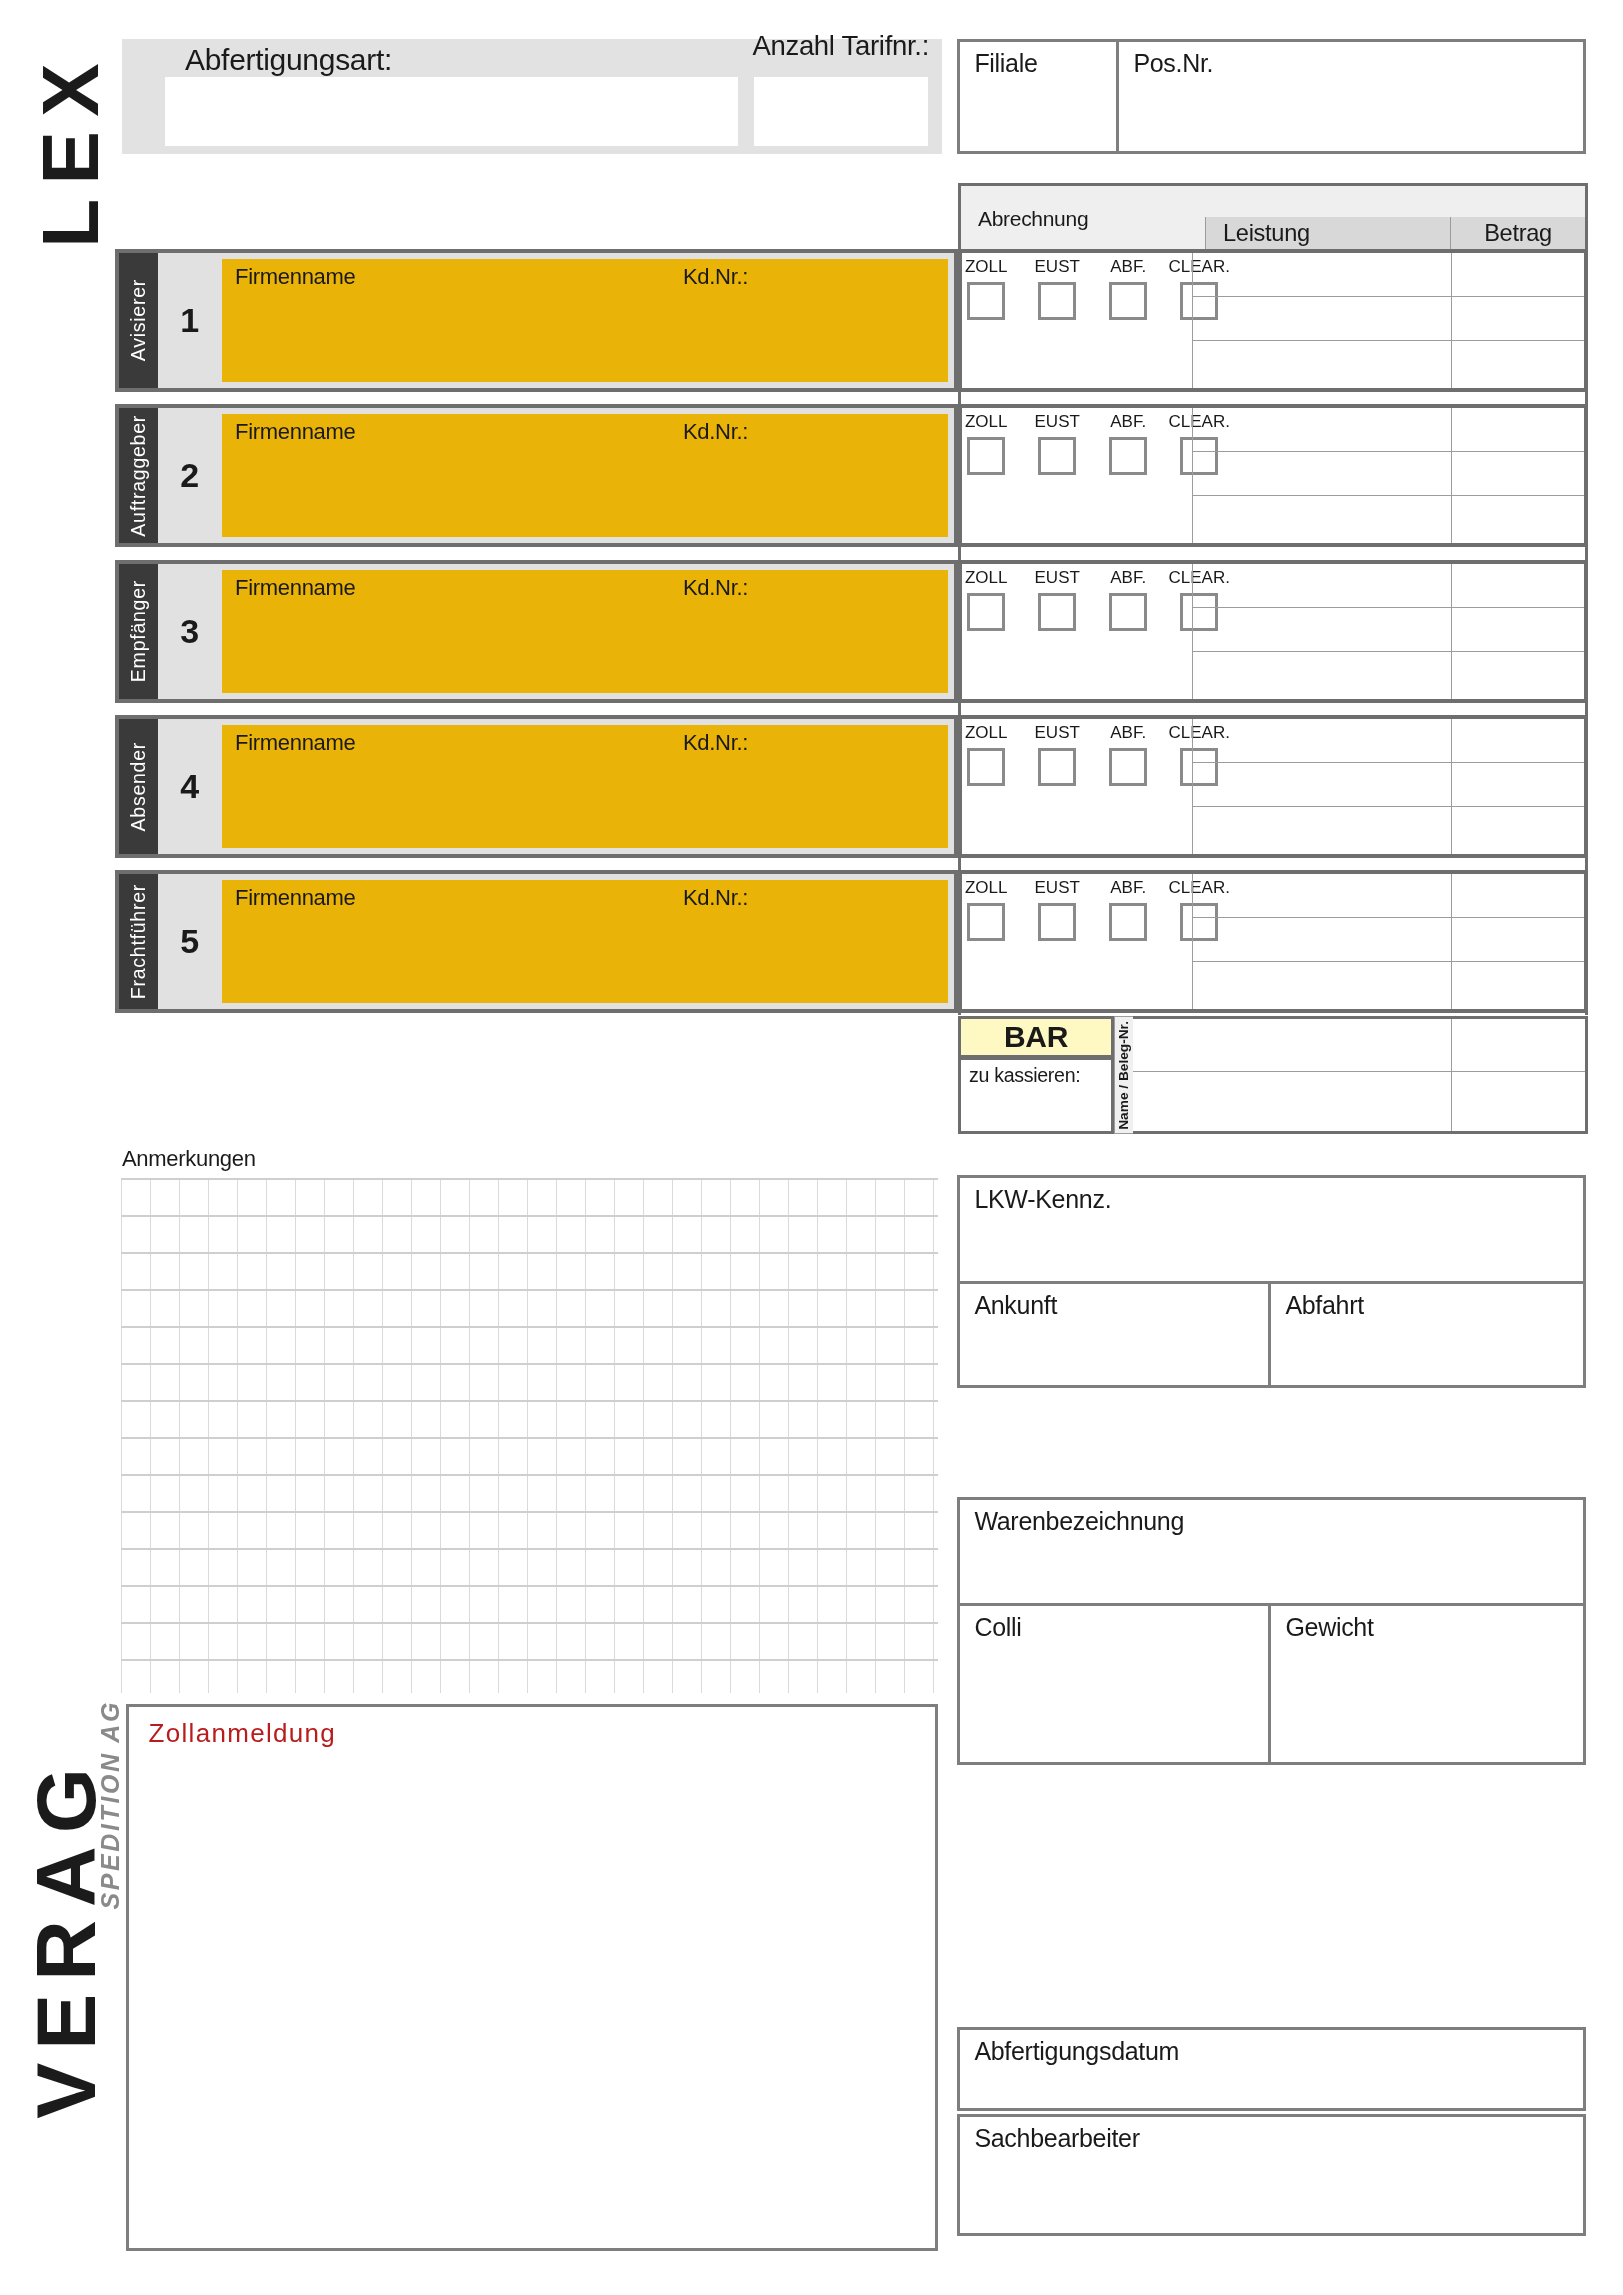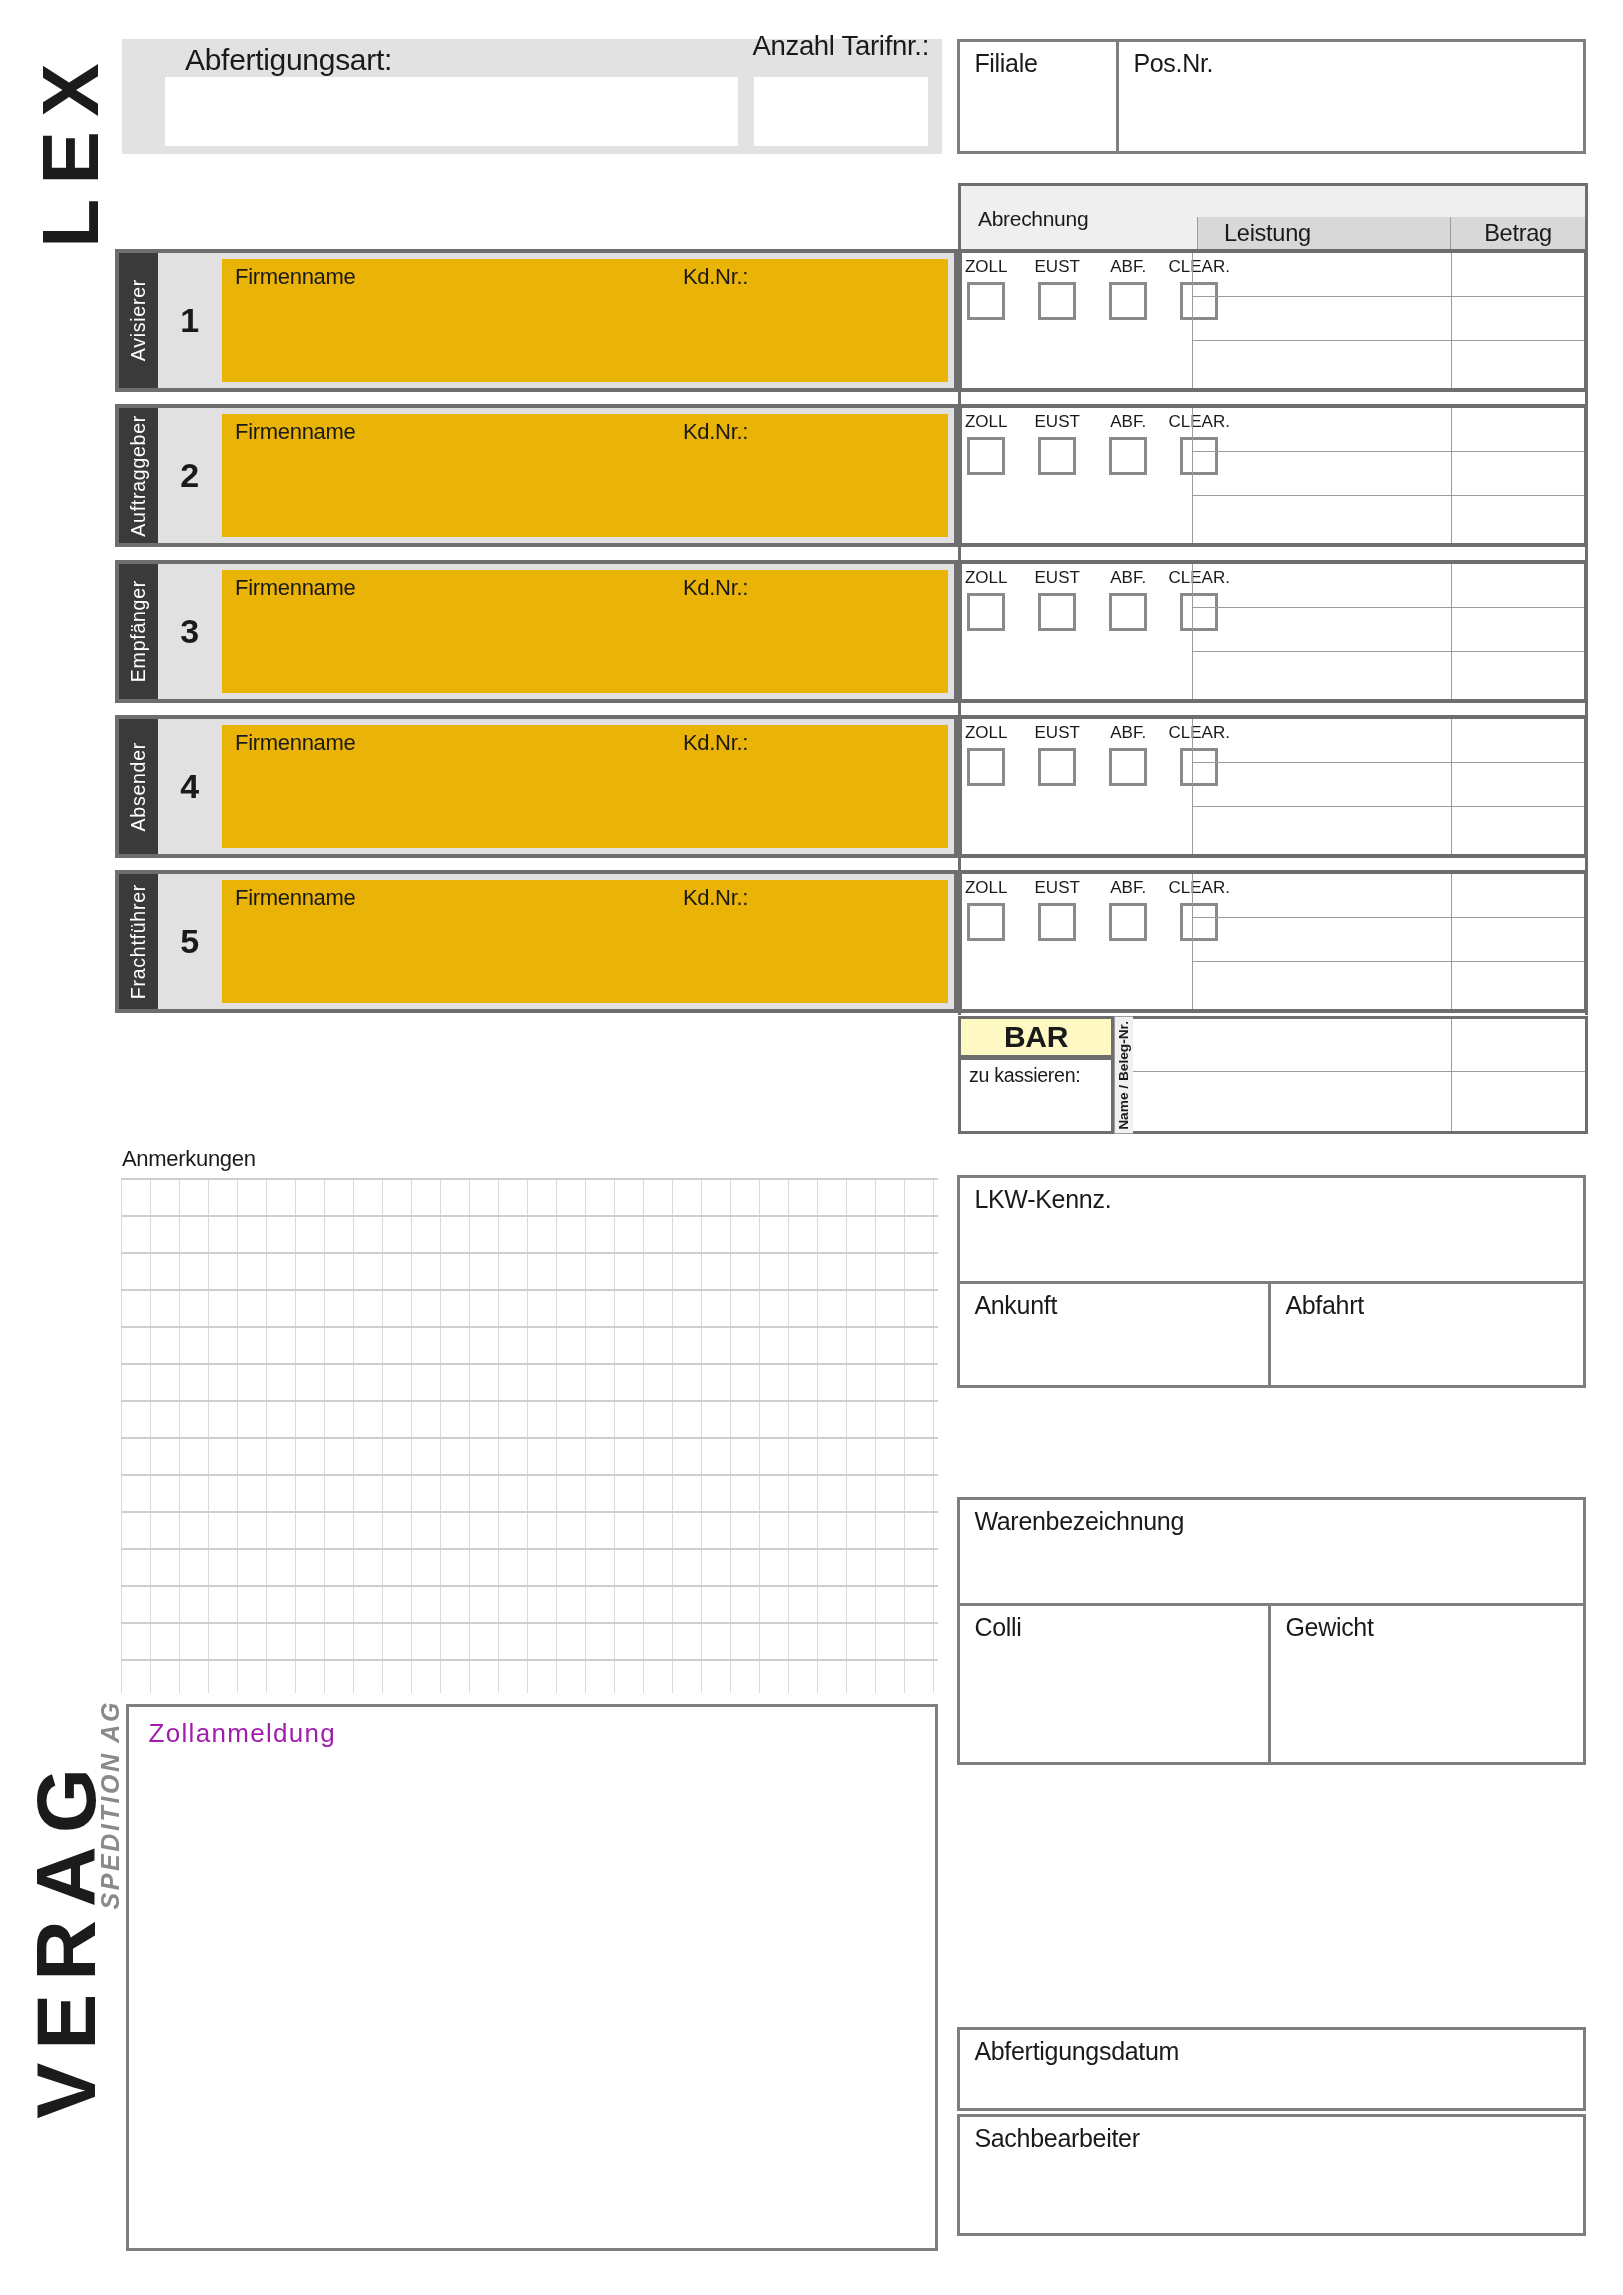--- a/index.html
+++ b/index.html
@@ -28,21 +28,21 @@
   #filiale-box { left:957px; top:39px; width:629px; height:115px; border:3.9px solid #7e7e7e; background:#fff; box-sizing:border-box; }
   #filiale-cell { position:absolute; left:0; top:0; width:156px; bottom:0; }
   #posnr-cell { position:absolute; left:156px; top:0; right:0; bottom:0; border-left:3.3px solid #7e7e7e; }
   .box-label { position:absolute; left:14.4px; top:6.5px; font-size:25px; }
 
   
   #abr-panel { left:958px; top:183px; width:630px; height:832px; border:3.9px solid #6e6e6e; border-bottom:none; box-sizing:border-box; }
   #abr-header { position:absolute; left:0; top:0; right:0; height:66px; background:#efefef; }
   #abr-title { position:absolute; left:17px; top:0; height:66px; line-height:66px; font-size:21px; }
   .col-head { position:absolute; top:31px; height:35px; background:#d8d8d8; border-left:1.3px solid #9c9c9c; box-sizing:border-box; font-size:23.6px; line-height:33px; }
-  #leistung-head { left:236px; width:292px; padding-left:26px; }
+  #leistung-head { left:244px; width:292px; padding-left:17px; }
   #betrag-head { left:489px; right:0; text-align:center; }
 
   
   .party-row { position:absolute; left:115px; width:1473px; height:143px; }
   .party-block { position:absolute; left:0; top:0; width:843px; height:143px; border:4.6px solid #6e6e6e; background:#e1e1e1; box-sizing:border-box; }
   .party-bar { position:absolute; left:0; top:0; bottom:0; width:39px; background:#3a3a3a; display:flex; align-items:center; justify-content:center; }
   .party-bar span { color:#ffffff; font-size:19.6px; letter-spacing:0.7px; }
   .party-num { position:absolute; left:39px; top:0; bottom:0; width:63px; display:flex; align-items:center; justify-content:center; font-size:34px; font-weight:bold; }
   .party-content { position:absolute; left:103px; top:5.9px; right:5.9px; bottom:5.9px; background:#eab308; }
   .firmenname-label { position:absolute; left:13px; top:5.2px; font-size:22px; }
@@ -84,21 +84,21 @@
   
   .rbox { position:absolute; left:957px; width:629px; border:3.9px solid #7e7e7e; background:#fff; box-sizing:border-box; }
   #lkw-box { top:1175px; height:213px; }
   #ware-box { top:1497px; height:268px; }
   .split-top { position:absolute; left:0; right:0; top:0; height:103px; border-bottom:3.3px solid #7e7e7e; box-sizing:content-box; }
   .split-bl { position:absolute; left:0; top:106px; width:308px; bottom:0; }
   .split-br { position:absolute; left:308px; top:106px; right:0; bottom:0; border-left:3.3px solid #7e7e7e; box-sizing:border-box; }
 
   
   #zoll-box { left:126px; top:1704px; width:812px; height:547px; border:3.3px solid #7e7e7e; background:#fff; box-sizing:border-box; }
-  #zoll-box .box-label { left:19.6px; top:10.5px; font-size:26px; letter-spacing:1.3px; color:#a21caf; }
+  #zoll-box .box-label { left:19.6px; top:10.5px; font-size:26px; letter-spacing:1.3px; color:#b91c1c; }
 
   
   #datum-box { top:2027px; height:84px; }
   #sach-box { top:2114px; height:122px;padding-left:6px; }
 
   
   #verag-logo { left:27.5px; top:1734px; width:77px; height:406px; }
   #verag-logo span { font-size:84px; font-weight:900; letter-spacing:13px; color:#1b1b1b; line-height:1; }
   #sped-logo { left:97px; top:1682px; width:27.5px; height:245px; }
   #sped-logo span { font-size:25px; font-weight:bold; font-style:italic; letter-spacing:2.6px; color:#8a8a8a; line-height:1; }

